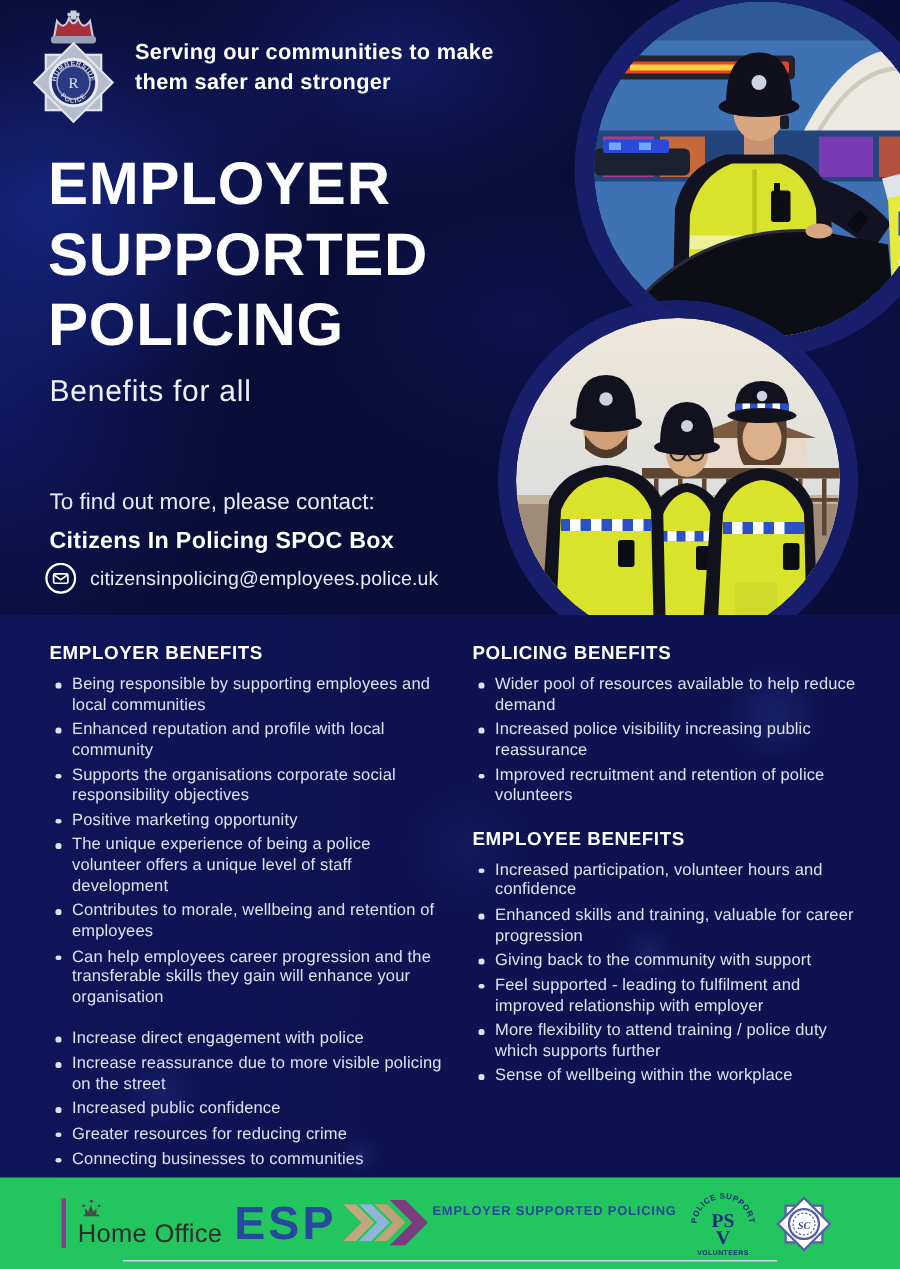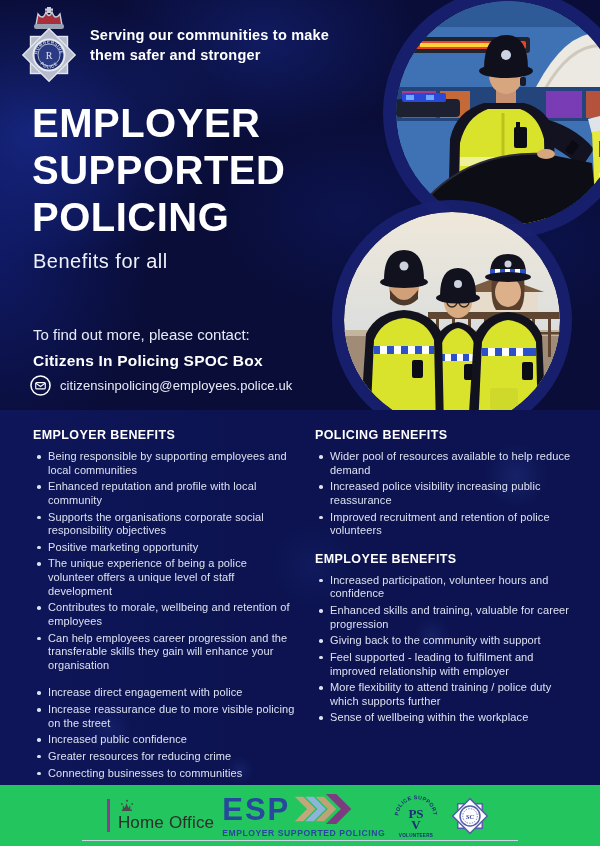--- a/index.html
+++ b/index.html
@@ -70,21 +70,21 @@
   
   .footer{
     position:absolute;left:0;top:785px;width:600px;height:61px;background:#22c55e;
     display:flex;align-items:center;justify-content:center;gap:8px;
   }
   .ho-logo{display:flex;align-items:stretch;}
   .ho-bar{width:3px;background:#8e3a8e;margin-right:8px;}
   .ho-body{display:flex;flex-direction:column;justify-content:flex-end;}
   .ho-crown{width:16px;height:14px;margin:0 0 1px 1px;}
   .ho-text{color:#2d2d2d;font-size:17px;letter-spacing:.2px;line-height:1.1;}
-  .esp-logo{display:flex;flex-direction:column;align-items:flex-start;}
+  .esp-logo{display:flex;flex-direction:row;align-items:flex-start;}
   .esp-top{display:flex;align-items:center;gap:4px;}
   .esp-acronym{color:#27489c;font-size:31px;font-weight:bold;letter-spacing:2px;line-height:.9;}
   .esp-chevrons{width:60px;height:32px;}
   .esp-caption{color:#27489c;font-size:8.6px;font-weight:bold;letter-spacing:.55px;margin-top:2px;}
   .psv-logo,.sc-badge{width:46px;height:46px;}
   .footer-line{position:absolute;left:82px;right:82px;bottom:5px;height:1px;background:#ccd6e8;}
 </style>
 </head>
 <body>
 

